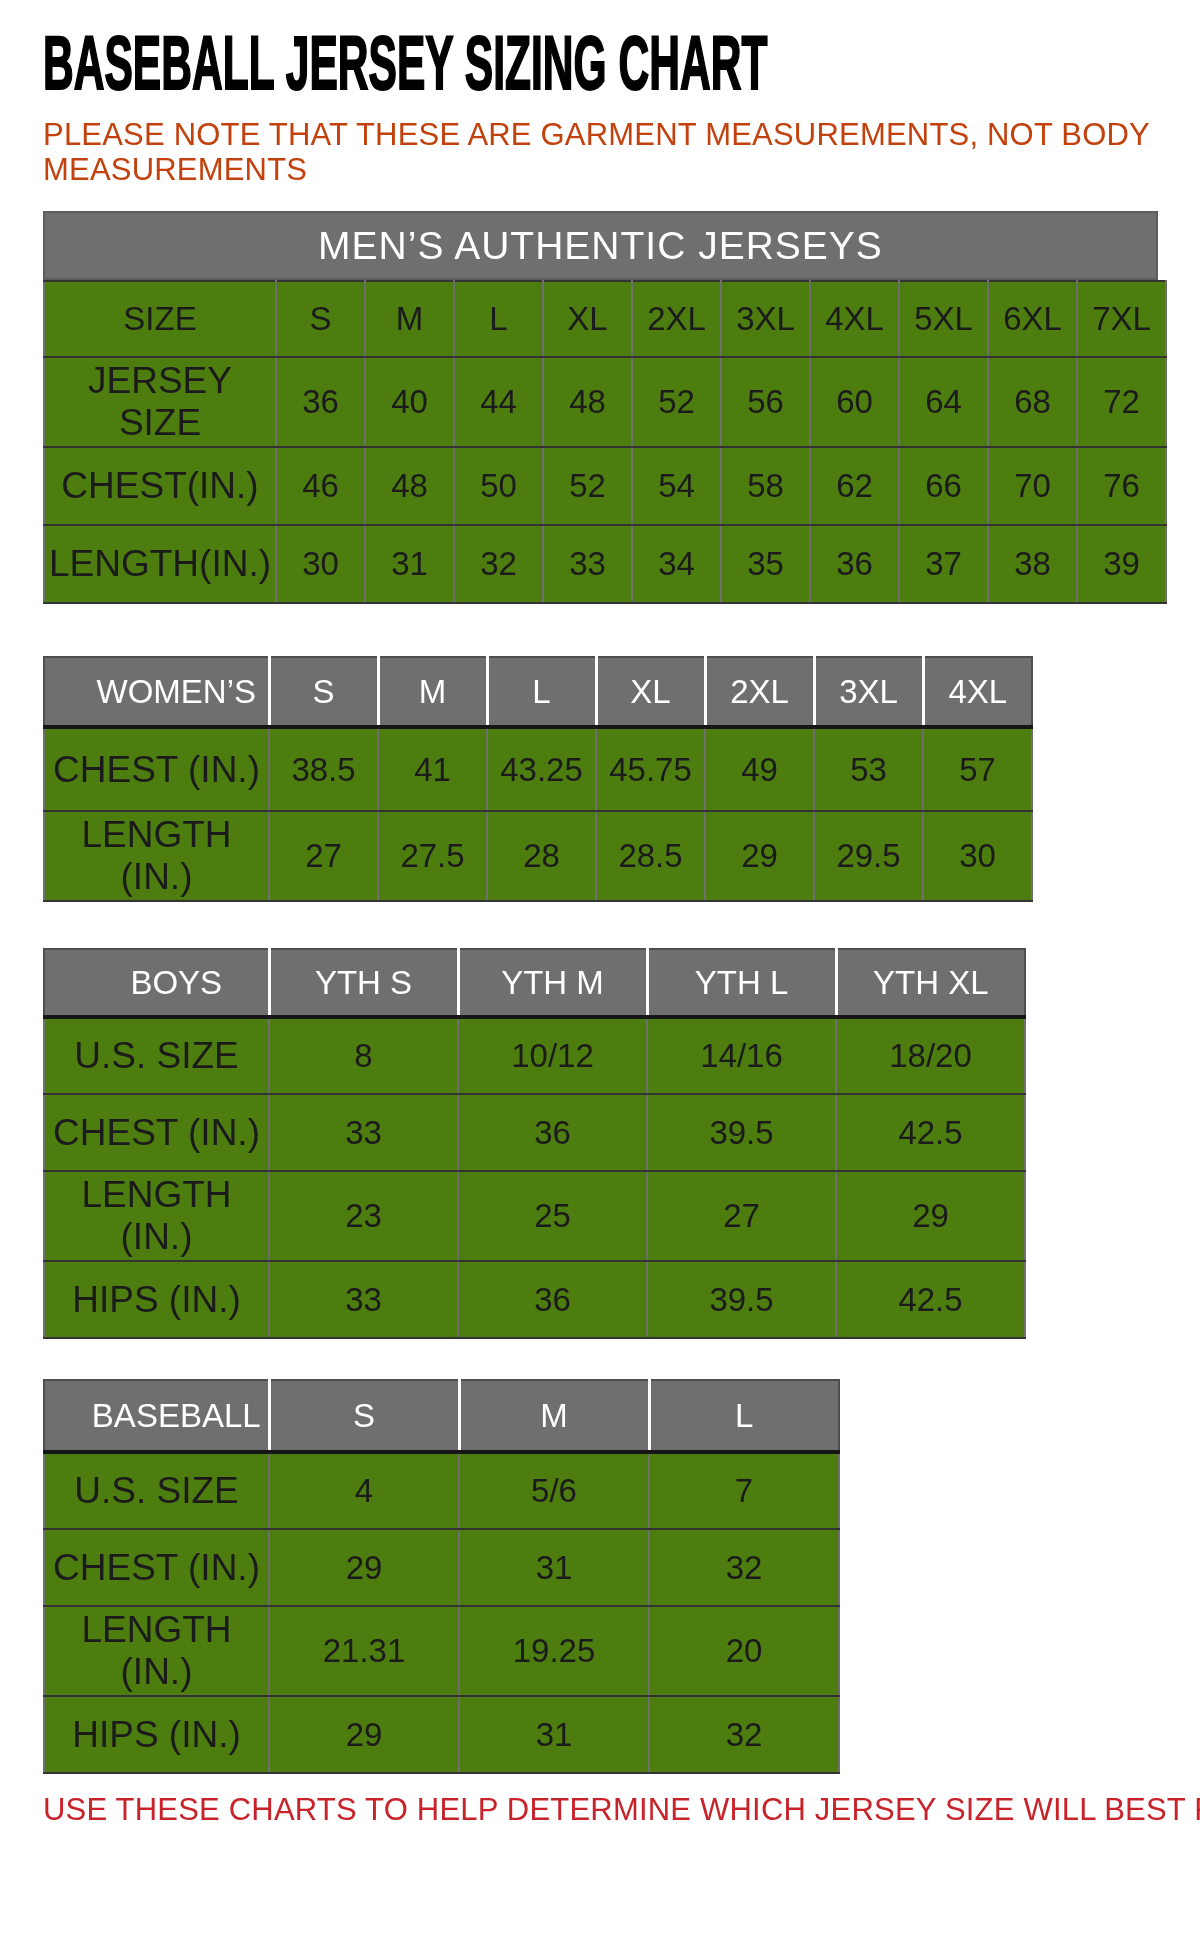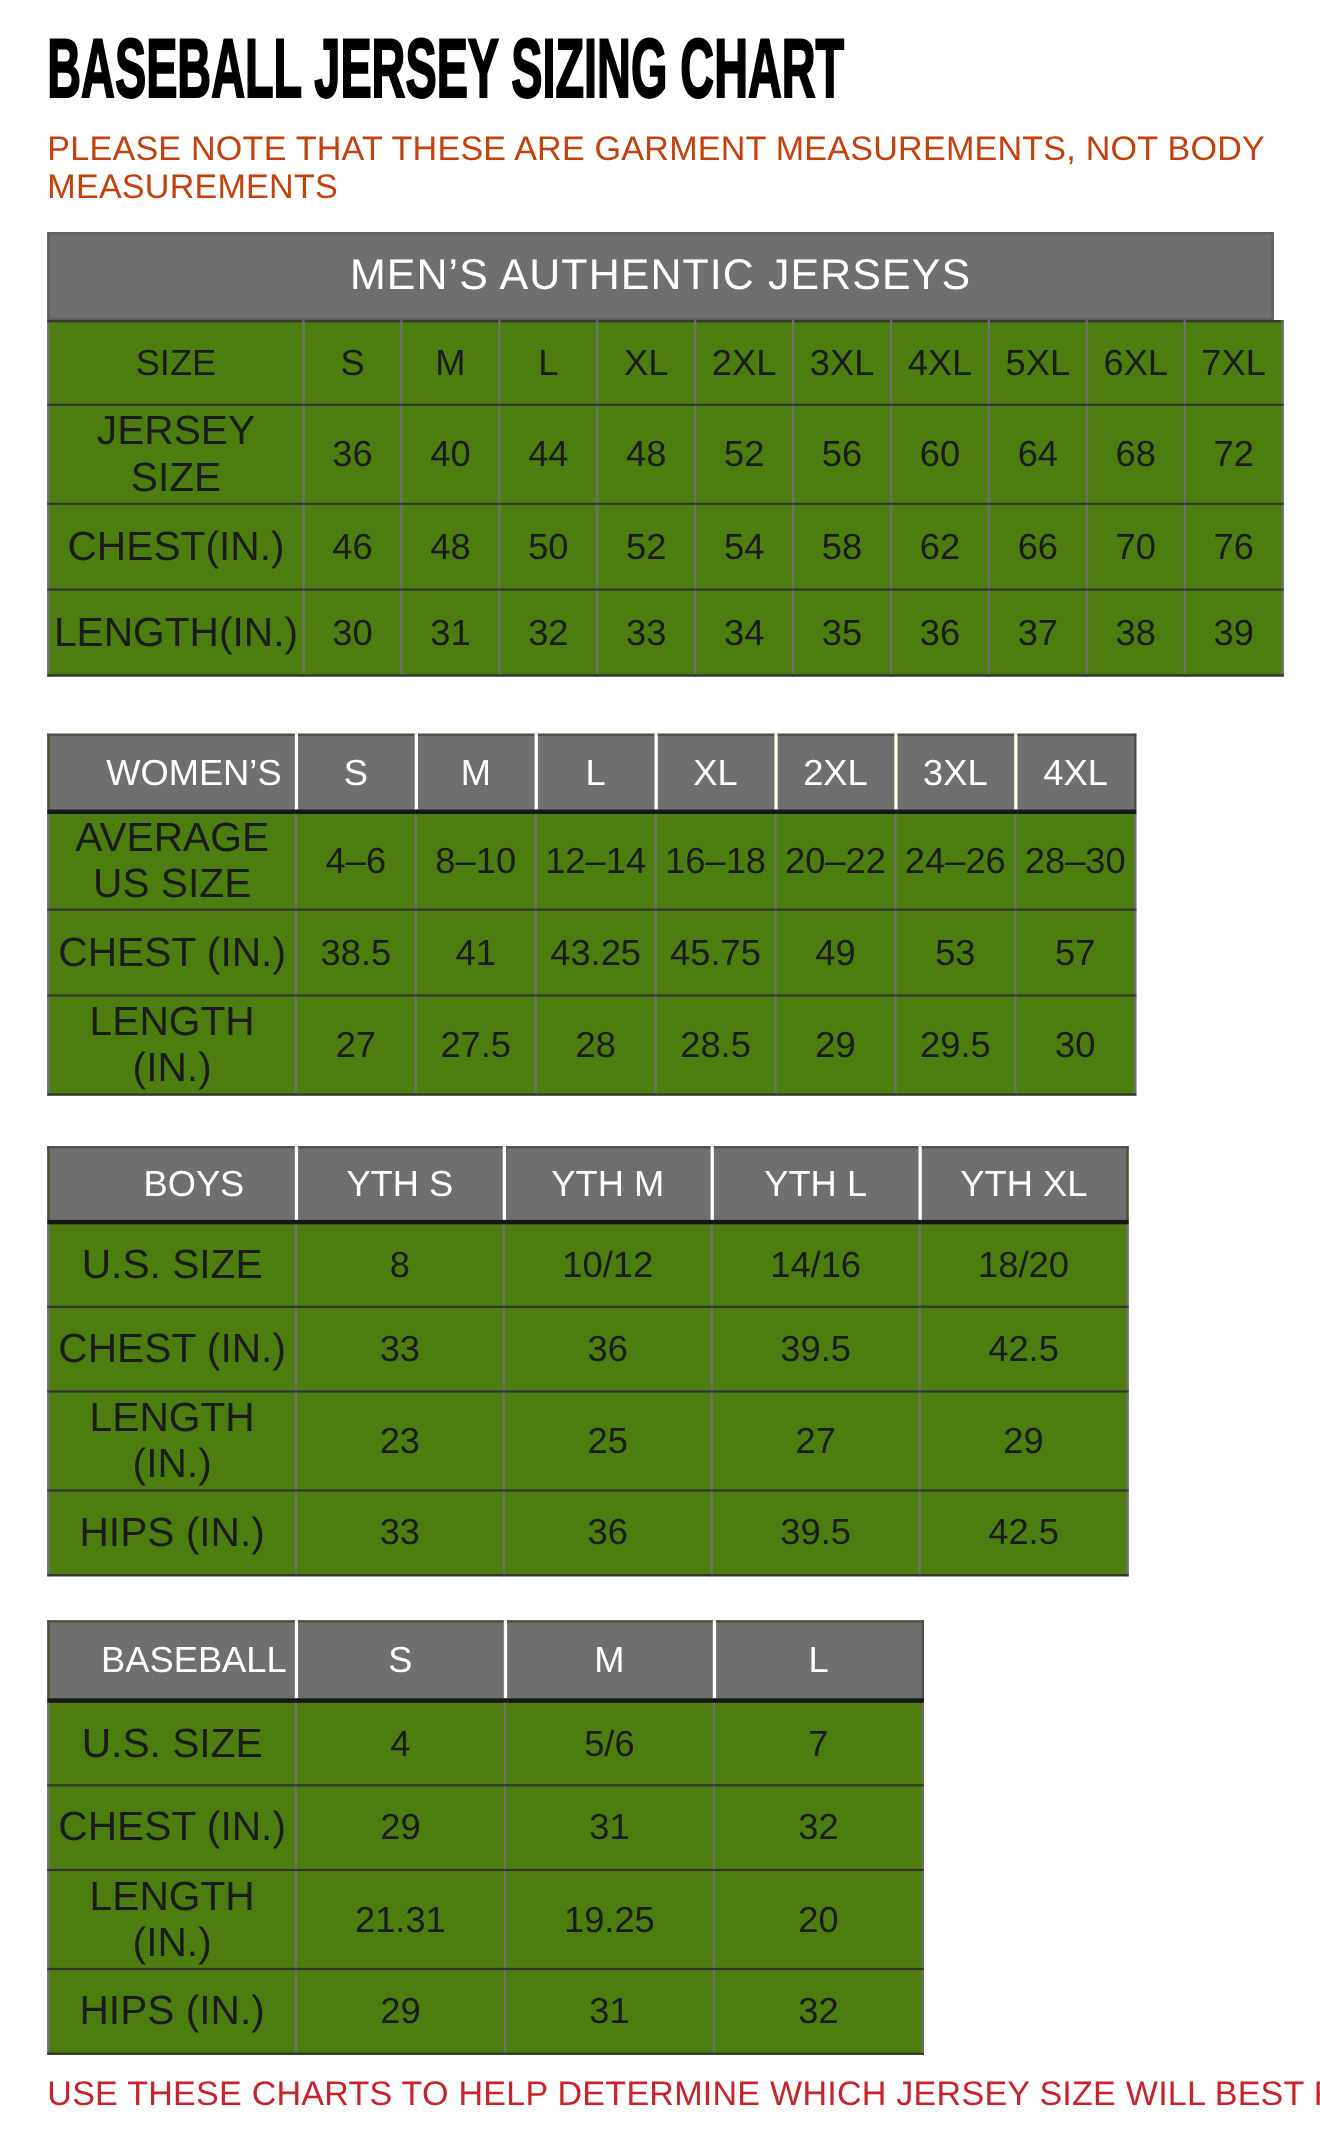--- a/index.html
+++ b/index.html
@@ -26,21 +26,21 @@
   .note{
     margin:20px 0 0 0;
     max-width:1120px;
     font-size:31px;
     line-height:1.12;
     color:#c2410c;
     letter-spacing:0.2px;
   }
   .tbl-wrap{position:relative;}
   .banner{
-    width:1115px;height:80px;
+    width:1115px;height:69px;
     background:#706f70;
     color:#fff;
     display:flex;align-items:center;justify-content:center;
     font-size:39px;
     letter-spacing:1px;
     border:2px solid #5f5e5f;
     box-sizing:border-box;
   }
   table{
     border-collapse:collapse;
@@ -203,30 +203,20 @@
             <th>M</th>
             <th>L</th>
             <th>XL</th>
             <th>2XL</th>
             <th>3XL</th>
             <th>4XL</th>
           </tr>
         </thead>
         <tbody>
           <tr>
-            <th class="lab">AVERAGE US SIZE</th>
-            <td>4–6</td>
-            <td>8–10</td>
-            <td>12–14</td>
-            <td>16–18</td>
-            <td>20–22</td>
-            <td>24–26</td>
-            <td>28–30</td>
-          </tr>
-          <tr>
             <th class="lab">CHEST (IN.)</th>
             <td>38.5</td>
             <td>41</td>
             <td>43.25</td>
             <td>45.75</td>
             <td>49</td>
             <td>53</td>
             <td>57</td>
           </tr>
           <tr>

